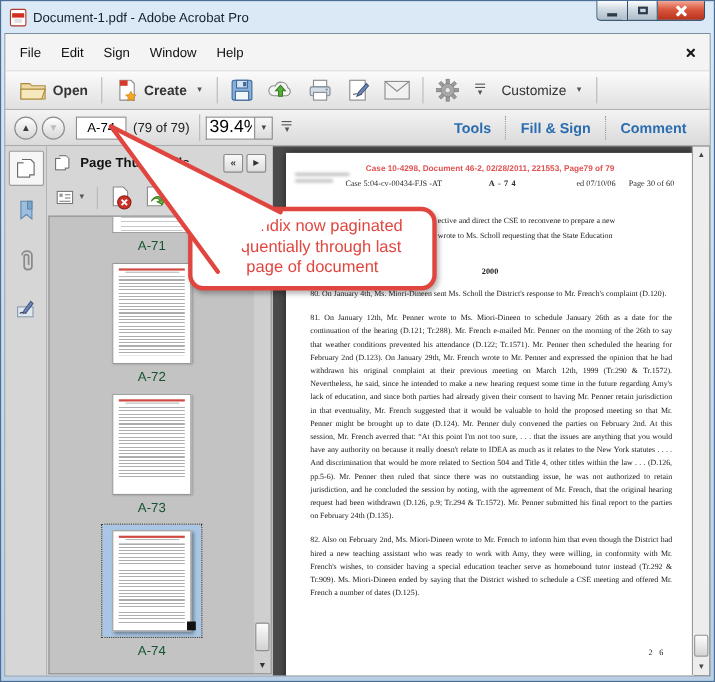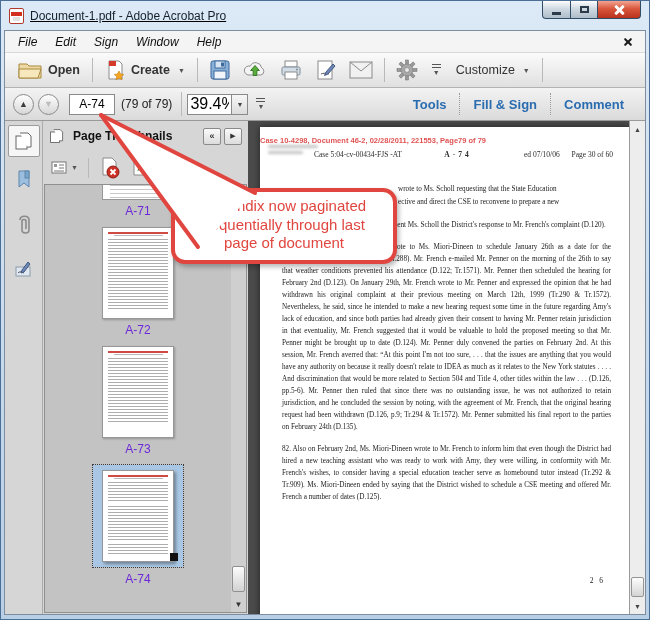--- a/index.html
+++ b/index.html
@@ -1,39 +1,39 @@
 <!DOCTYPE html>
 <html><head>
 <meta charset="utf-8">
 <style>
   html,body{margin:0;padding:0;background:#9aa7b4;font-family:"Liberation Sans",sans-serif;}
   *{box-sizing:border-box;}
   .window{position:relative;width:650px;height:620px;background:linear-gradient(180deg,#dce9f6,#b8cfe6);border:1px solid #4a6e96;overflow:hidden;}
   
-  .titlebar{height:29px;display:flex;align-items:center;padding:0 8px;position:relative;text-decoration:underline;}
+  .titlebar{height:29px;display:flex;align-items:center;padding:0 8px;position:relative;}
   .pdficon{width:15px;height:16px;background:#fff;border:1px solid #b03a2a;border-radius:2px;position:relative;margin-right:6px;flex:0 0 auto;}
   .pdficon::before{content:"";position:absolute;left:1px;top:3px;width:11px;height:4px;background:#d22f1f;}
   .pdficon::after{content:"";position:absolute;left:3px;bottom:2px;width:7px;height:4px;background:#e2e2e2;}
   .title-text{font-size:12px;color:#15202b;}
   .winbtns{position:absolute;top:0;right:8px;display:flex;}
   .wbtn{height:18px;border:1px solid #2f4d67;border-top:none;background:linear-gradient(180deg,#fdfdfd,#cfd9e2 45%,#aebdc9);display:flex;align-items:center;justify-content:center;}
   .wbtn.min{width:29px;border-radius:0 0 0 4px;}
   .wbtn.max{width:27px;border-left:none;}
   .wbtn.close{width:43px;border-left:none;border-radius:0 0 4px 0;background:linear-gradient(180deg,#f2a492,#d9573d 45%,#b8311c);}
   .glyph-min{width:9px;height:3px;background:#2b3b4a;margin-top:8px;}
   .glyph-restore{width:9px;height:7px;border:2px solid #2b3b4a;background:transparent;}
   .xg{position:relative;width:10px;height:10px;}
   .xg::before,.xg::after{content:"";position:absolute;left:4px;top:-1px;width:3px;height:12px;background:#fff;border-radius:1px;}
   .xg::before{transform:rotate(45deg);}
   .xg::after{transform:rotate(-45deg);}
   .xg.dark::before,.xg.dark::after{background:#1b1b1b;width:2px;height:10px;top:0;}
   
   .app{position:absolute;left:3px;right:3px;top:29px;bottom:4px;background:#f0f0f0;border:1px solid #7d8ea0;display:flex;flex-direction:column;}
   
-  .menubar{height:22px;background:#f4f4f4;border-bottom:1px solid #d8d8d8;display:flex;align-items:center;padding:0 4px;font-size:12px;color:#111;font-style:italic;}
+  .menubar{height:34px;background:#f4f4f4;border-bottom:1px solid #d8d8d8;display:flex;align-items:center;padding:0 4px;font-size:12px;color:#111;}
   .menu-item{padding:2px 9px;cursor:default;}
   .menubar .spacer{flex:1;}
   
   .toolbar1{height:35px;background:linear-gradient(180deg,#fbfbfb,#e0e0e0);border-bottom:1px solid #b3b3b3;display:flex;align-items:center;padding:0 6px;}
   .tbtn{display:flex;align-items:center;gap:6px;padding:4px 7px;border-radius:3px;font-size:12.5px;font-weight:700;color:#333;}
   .vsep{width:1px;height:24px;background:#b9b9b9;margin:0 5px;}
   .caret{font-size:7px;color:#555;margin-left:2px;}
   .ibtn{padding:3px 6px;display:flex;align-items:center;}
   
   .toolbar2{height:33px;background:linear-gradient(180deg,#f3f3f3,#dadada);border-bottom:1px solid #9a9a9a;display:flex;align-items:center;padding:0 8px;}
@@ -60,30 +60,30 @@
   .panel-title{font-size:12px;font-weight:700;color:#111;margin-left:8px;flex:1;}
   .sqbtn{width:18px;height:17px;border:1px solid #8a8a8a;background:linear-gradient(180deg,#fafafa,#dcdcdc);display:flex;align-items:center;justify-content:center;font-size:9px;color:#333;margin-left:3px;border-radius:2px;}
   .panel-tools{height:33px;display:flex;align-items:center;padding:0 8px;gap:9px;}
   .thumblist{flex:1;margin:0 1px 1px 1px;background:#c3c3c3;border:1px solid #8f8f8f;position:relative;overflow:hidden;}
   .tcol{position:absolute;left:0;top:0;right:15px;display:flex;flex-direction:column;align-items:center;}
   .tpage{width:72px;background:#fff;border:1px solid #979797;box-shadow:1px 1px 2px rgba(0,0,0,.25);position:relative;padding-top:3px;}
   .tpage .redline{height:2px;width:85%;margin:1px auto 1px;background:#cf4a42;}
   .tpage .subline{height:1px;width:70%;margin:1px auto 3px;background:#b9b9b9;}
   .tpage .tlines{margin:2px 5px;background:repeating-linear-gradient(180deg,#adadad 0 1px,transparent 1px 3px);}
   .tpartial{width:72px;height:15px;background:#fff;border:1px solid #979797;border-top:none;background-image:repeating-linear-gradient(180deg,#c8c8c8 0 1px,transparent 1px 4px);background-size:80% 100%;background-repeat:no-repeat;background-position:top center;}
-  .tlabel{font-size:12px;color:#6d28d9;margin:4px 0 9px;}
+  .tlabel{font-size:12px;color:#14532d;margin:4px 0 9px;}
   .selwrap{background:#a9c7e4;padding:5px 9px;outline:1px dotted #3c3c3c;position:relative;}
   .selwrap .handle{position:absolute;right:5px;bottom:6px;width:8px;height:8px;background:#111;}
   .pscroll{position:absolute;right:0;top:0;bottom:0;width:15px;background:#cfcfcf;}
   .pscroll .pthumb{position:absolute;left:1px;right:1px;bottom:20px;height:26px;background:linear-gradient(180deg,#fcfcfc,#d2d2d2);border:1px solid #909090;border-radius:2px;}
   .pscroll .pdown{position:absolute;left:0;right:0;bottom:0;height:16px;display:flex;align-items:center;justify-content:center;font-size:8px;color:#333;}
   
   .docarea{flex:1;position:relative;background:#4b4b4b;min-width:0;overflow:hidden;}
   .page{position:absolute;left:12px;top:6px;width:371px;bottom:-8px;background:#fff;box-shadow:0 0 7px rgba(0,0,0,.55);font-family:"Liberation Serif",serif;color:#1a1a1a;}
-  .doc-red{margin-top:9px;text-align:left;font-family:"Liberation Sans",sans-serif;font-size:7.5px;font-weight:700;color:#e05353;}
+  .doc-red{margin-top:9px;text-align:center;font-family:"Liberation Sans",sans-serif;font-size:7.5px;font-weight:700;color:#e05353;}
   .doc-case{margin:5px 18px 0 54px;display:flex;justify-content:space-between;align-items:baseline;font-size:7.5px;color:#2c2c2c;}
   .doc-stamp{font-weight:700;letter-spacing:3px;}
   .caseright span{margin-left:10px;}
   .stampblur{position:absolute;left:8px;top:18px;width:50px;filter:blur(1.6px);opacity:.55;}
   .stampblur i{display:block;height:3px;background:#8f8f8f;margin-bottom:3px;border-radius:2px;}
   .fragments{margin:24px 20px 0 138px;font-size:7.2px;line-height:13px;}
   .yearhead{text-align:center;margin-top:21px;font-size:7.5px;font-weight:700;}
   .para{margin:10px 20px 0 22px;font-size:7.2px;line-height:12px;text-align:justify;}
   .pagenum{position:absolute;top:449px;right:26px;font-size:7.5px;letter-spacing:2px;}
   .dscroll{position:absolute;right:0;top:0;bottom:0;width:16px;background:#ededed;border-left:1px solid #9b9b9b;}
@@ -355,23 +355,24 @@
             </div>
           <div class="doc-case">
             <span>Case 5:04-cv-00434-FJS -AT</span>
             <span class="doc-stamp">A-74</span>
             <span class="caseright">
               <span>ed 07/10/06</span>
               <span>Page 30 of 60</span>
             </span>
           </div>
           <div class="fragments">
+            <div>ective and direct the CSE to reconvene to prepare a new</div>
             <div>wrote to Ms. Scholl requesting that the State Education</div>
-            <div>ective and direct the CSE to reconvene to prepare a new</div>
           </div>
+          <div class="yearhead">2000</div>
           <div class="para">80. On January 4th, Ms. Miori-Dineen sent Ms. Scholl the District's response to Mr. French's complaint (D.120).</div>
           <div class="para">81. On January 12th, Mr. Penner wrote to Ms. Miori-Dineen to schedule January 26th as a date for the continuation of the hearing (D.121; Tr.288). Mr. French e-mailed Mr. Penner on the morning of the 26th to say that weather conditions prevented his attendance (D.122; Tr.1571). Mr. Penner then scheduled the hearing for February 2nd (D.123). On January 29th, Mr. French wrote to Mr. Penner and expressed the opinion that he had withdrawn his original complaint at their previous meeting on March 12th, 1999 (Tr.290 &amp; Tr.1572). Nevertheless, he said, since he intended to make a new hearing request some time in the future regarding Amy's lack of education, and since both parties had already given their consent to having Mr. Penner retain jurisdiction in that eventuality, Mr. French suggested that it would be valuable to hold the proposed meeting so that Mr. Penner might be brought up to date (D.124). Mr. Penner duly convened the parties on February 2nd. At this session, Mr. French averred that: “At this point I'm not too sure, . . . that the issues are anything that you would have any authority on because it really doesn't relate to IDEA as much as it relates to the New York statutes . . . . And discrimination that would be more related to Section 504 and Title 4, other titles within the law . . . (D.126, pp.5-6). Mr. Penner then ruled that since there was no outstanding issue, he was not authorized to retain jurisdiction, and he concluded the session by noting, with the agreement of Mr. French, that the original hearing request had been withdrawn (D.126, p.9; Tr.294 &amp; Tr.1572). Mr. Penner submitted his final report to the parties on February 24th (D.135).</div>
           <div class="para">82. Also on February 2nd, Ms. Miori-Dineen wrote to Mr. French to inform him that even though the District had hired a new teaching assistant who was ready to work with Amy, they were willing, in conformity with Mr. French's wishes, to consider having a special education teacher serve as homebound tutor instead (Tr.292 &amp; Tr.909). Ms. Miori-Dineen ended by saying that the District wished to schedule a CSE meeting and offered Mr. French a number of dates (D.125).</div>
           <div class="pagenum">2 6</div>
         </div>
         <div class="dscroll">
           <div class="dup">
               <span>▲</span>
             </div>
           <div class="dthumb"></div>

